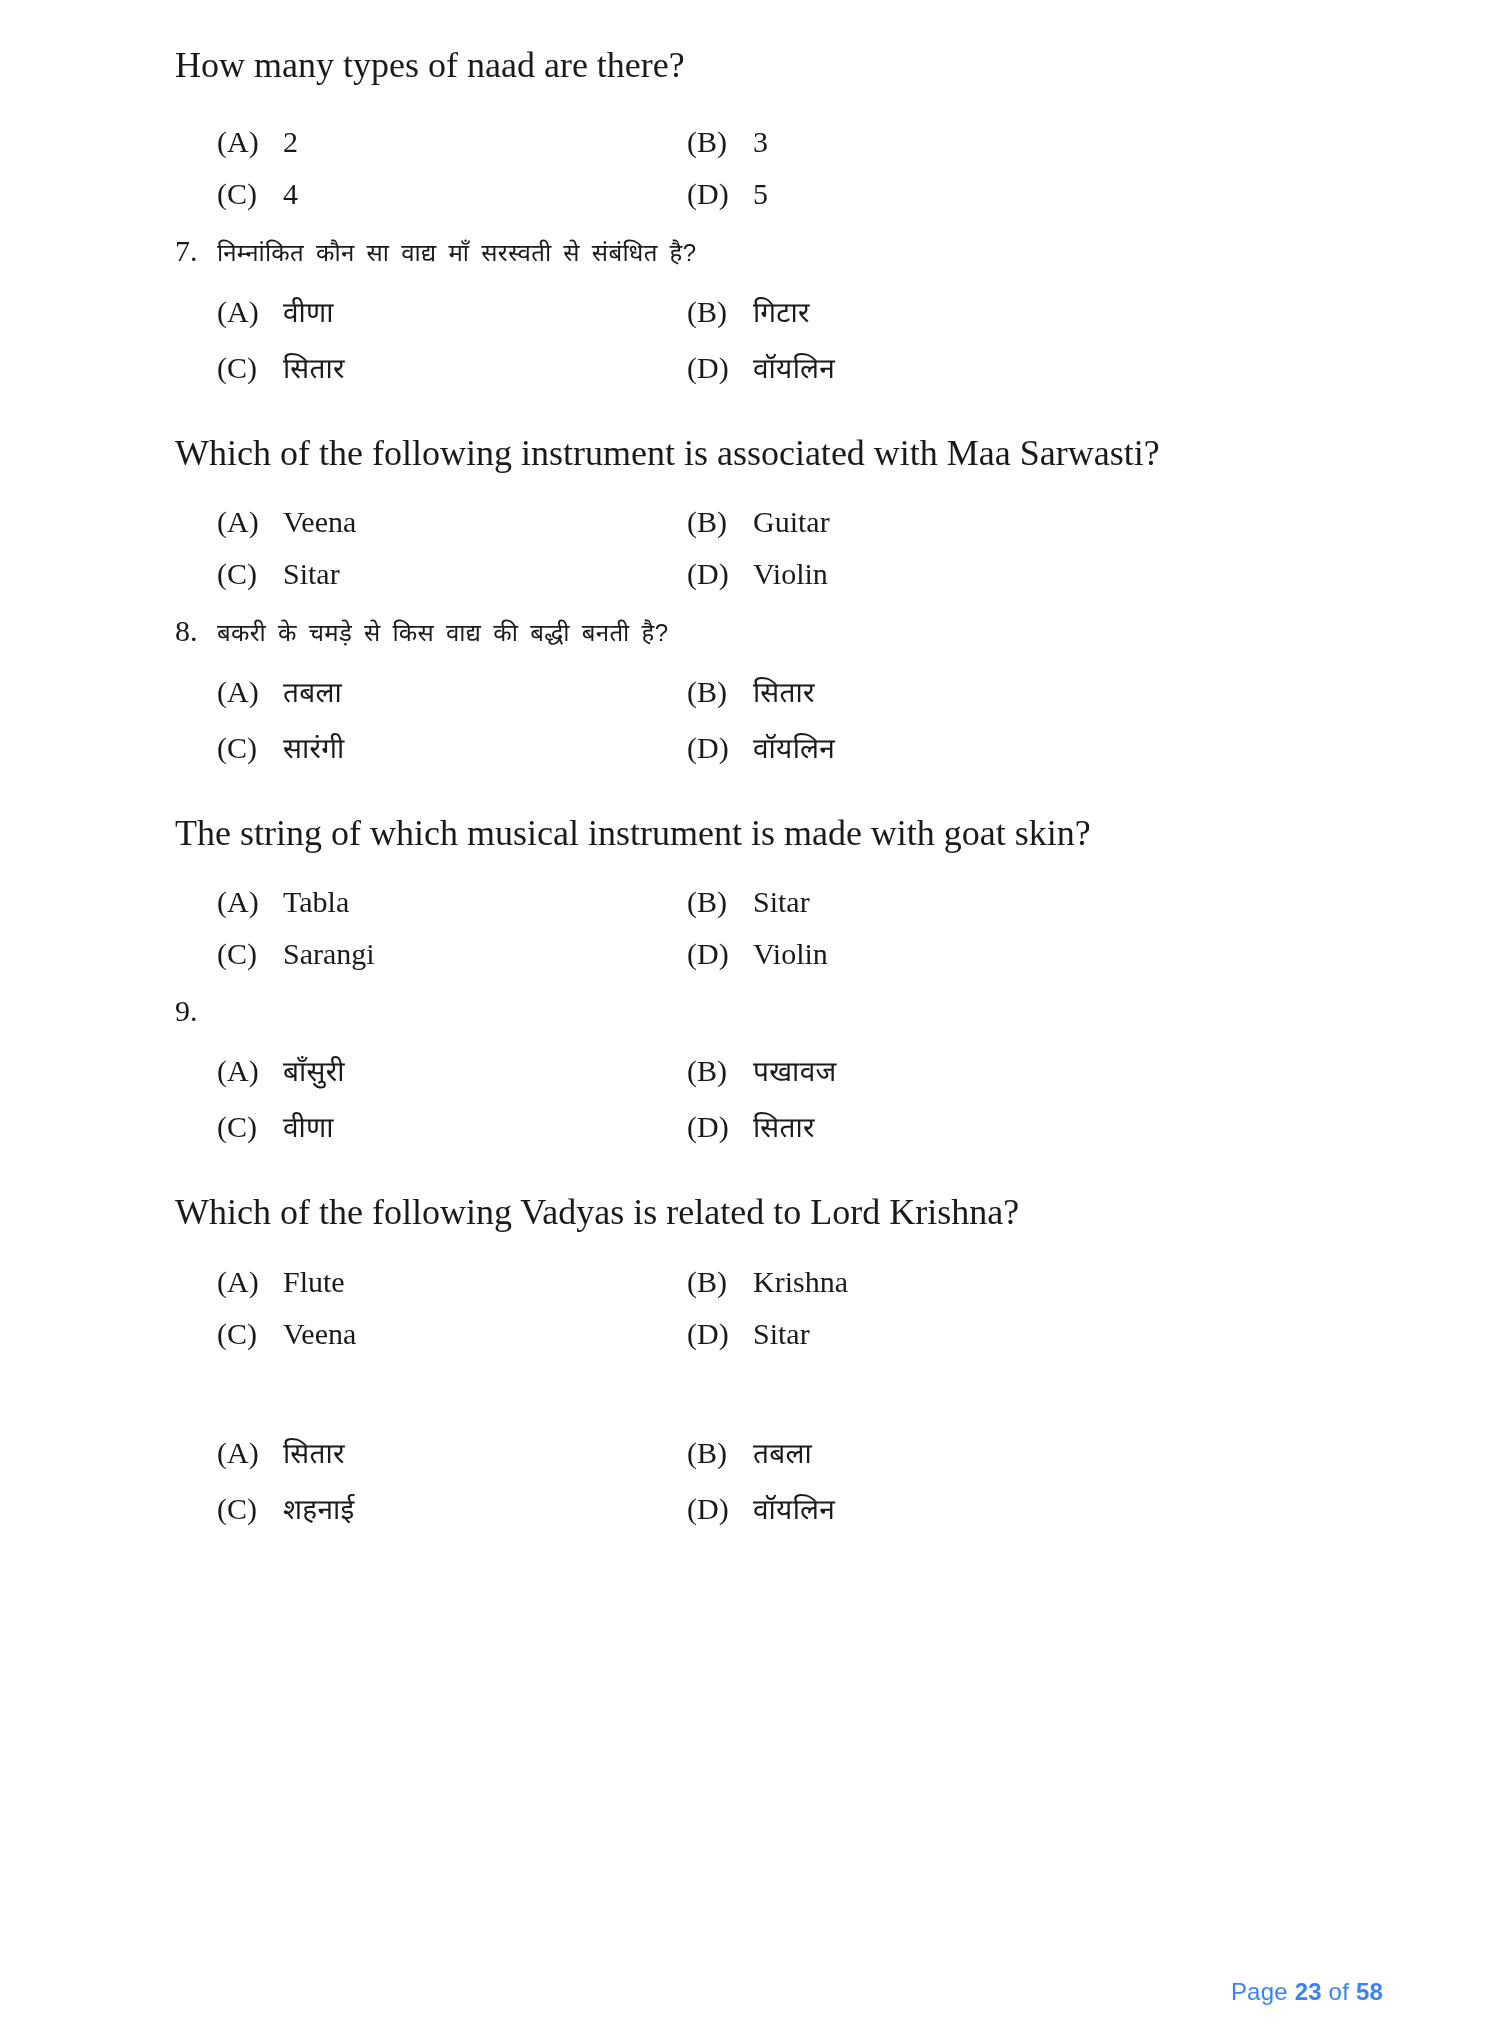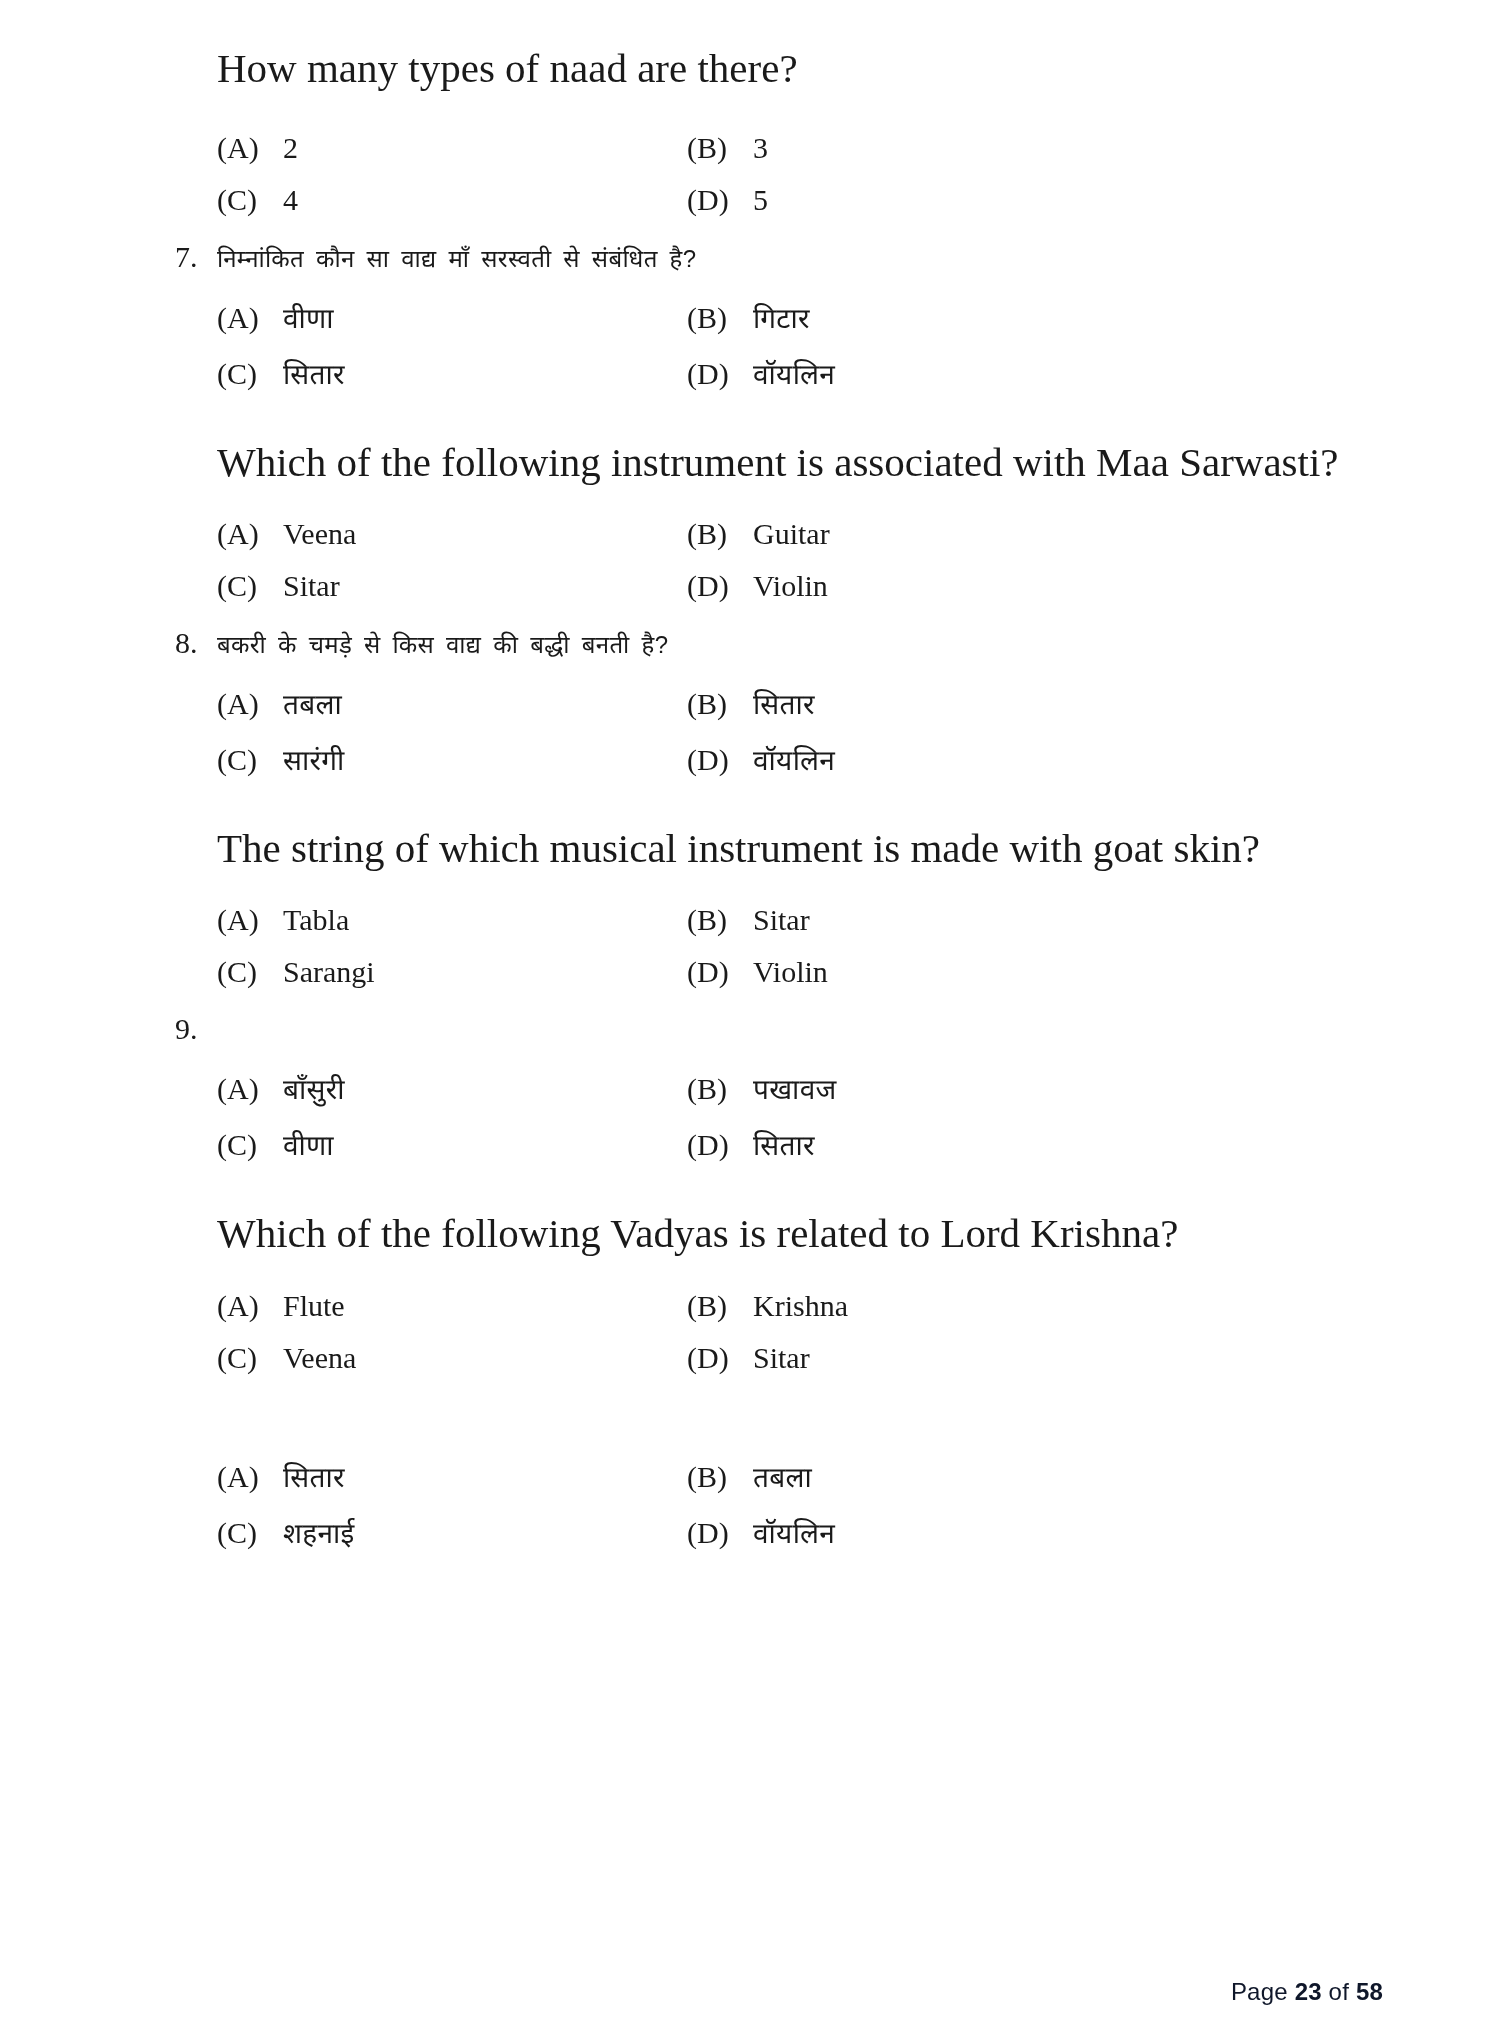--- a/index.html
+++ b/index.html
@@ -40,22 +40,21 @@
   }
   .q-text-hi {
     font-family: Liberation Sans, sans-serif;
     font-size: 24px;
     letter-spacing: 0.3px;
     word-spacing: 5px;
   }
 
   
   .stem-en {
-    margin-left: 42px;
-    font-size: 41px;
+    font-size: 36px;
     line-height: 1.2;
   }
 
   
   .opts {
     margin-left: 42px;
   }
   .opt-row {
     display: flex;
     align-items: baseline;
@@ -89,21 +88,21 @@
 
   .opt-row + .opt-row { margin-top: 18px; }
 
   
   .footer {
     position: absolute;
     right: 122px;
     bottom: 28px;
     font-family: "Liberation Sans", "DejaVu Sans", sans-serif;
     font-size: 24px;
-    color: #0f172a;
+    color: #3b82f6;
     letter-spacing: 0.2px;
     white-space: pre;
   }
   .footer b { font-weight: bold; }
 </style>
 </head>
 <body>
 
 <div class="page">
 

